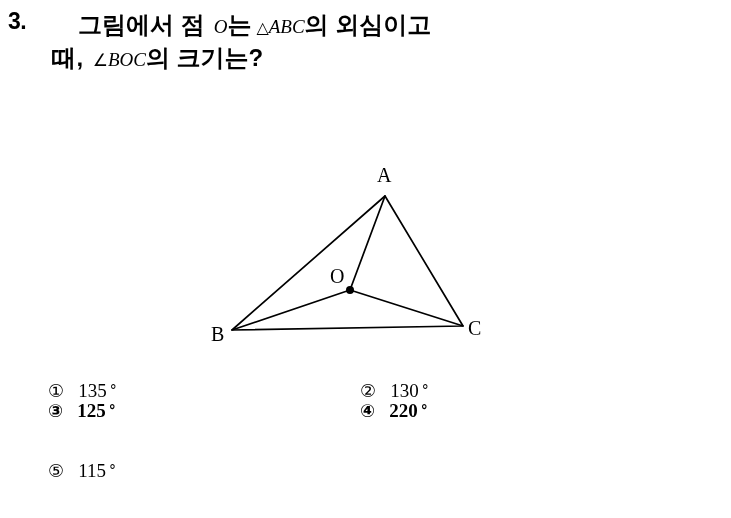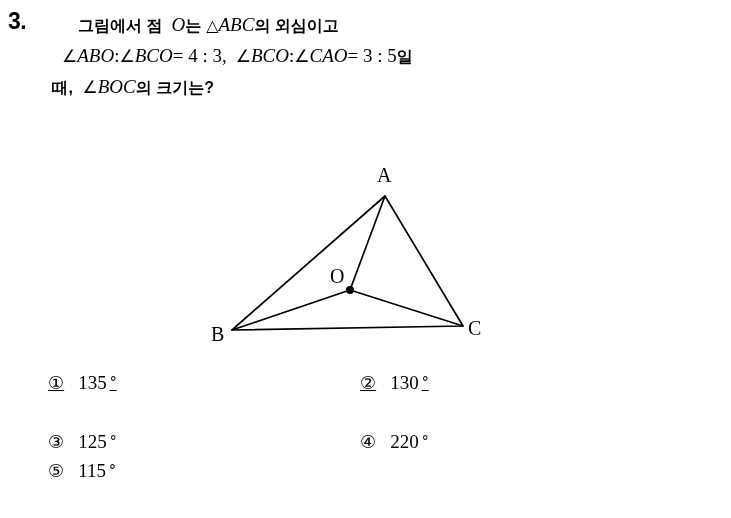--- a/index.html
+++ b/index.html
@@ -46,21 +46,21 @@
     white-space: nowrap;
   }
 
   .stem-line.l1 { padding-left: 26px; }
   .stem-line.l2 { padding-left: 10px; }
   .stem-line.l3 { padding-left: 0px; }
 
   .kr {
     font-family: "Liberation Sans", sans-serif;
     font-weight: bold;
-    font-size: 16px;
+    font-size: 24px;
   }
   .kr-sp { letter-spacing: 0.5px; }
 
   .mi {
     font-family: "Liberation Serif", serif;
     font-style: italic;
     font-size: 19px;
   }
   .mr {
     font-family: "Liberation Serif", serif;
@@ -117,37 +117,34 @@
   }
   .deg {
     font-family: "DejaVu Sans", sans-serif;
     font-size: 14px;
     vertical-align: 2px;
     margin-left: 3px;
   }
 
   .col1 { left: 48px; }
   .col2 { left: 360px; text-align: right; }
-  .row1 { top: 4px; text-decoration: underline; }
-  .row2 { top: 63px; }
+  .row1 { top: 12px; }
+  .row2 { top: 32px; font-weight: bold; }
   .row3 { top: 92px; }
 </style>
 </head>
 <body>
 
 <div class="question-block">
 
   <div class="q-number">3.</div>
 
   <div class="stem">
     <div class="stem-line l1">
       <span class="kr">그림에서 점</span><span class="sp2"></span><span class="mi">O</span><span class="kr">는</span><span class="sp"></span><span class="tri">△</span><span class="mi">ABC</span><span class="kr">의 외심이고</span>
-    </div>
-    <div class="stem-line l2">
-      <span class="ang">∠</span><span class="mi">ABO</span><span class="mr">:</span><span class="ang">∠</span><span class="mi">BCO</span><span class="mr">= 4 : 3,</span><span class="sp2"></span><span class="ang">∠</span><span class="mi">BCO</span><span class="mr">:</span><span class="ang">∠</span><span class="mi">CAO</span><span class="mr">= 3 : 5</span><span class="kr">일</span>
     </div>
     <div class="stem-line l3">
       <span class="kr kr-sp">때,</span><span class="sp2"></span><span class="ang">∠</span><span class="mi">BOC</span><span class="kr">의 크기는?</span>
     </div>
   </div>
 
   <div class="figure">
     <svg width="340" height="205" viewBox="0 0 340 205">
       <g stroke="#000000" stroke-width="1.7" fill="none" stroke-linecap="round" stroke-linejoin="round">
         <path d="M 205 48 L 52 182 L 283 178 Z"></path>

